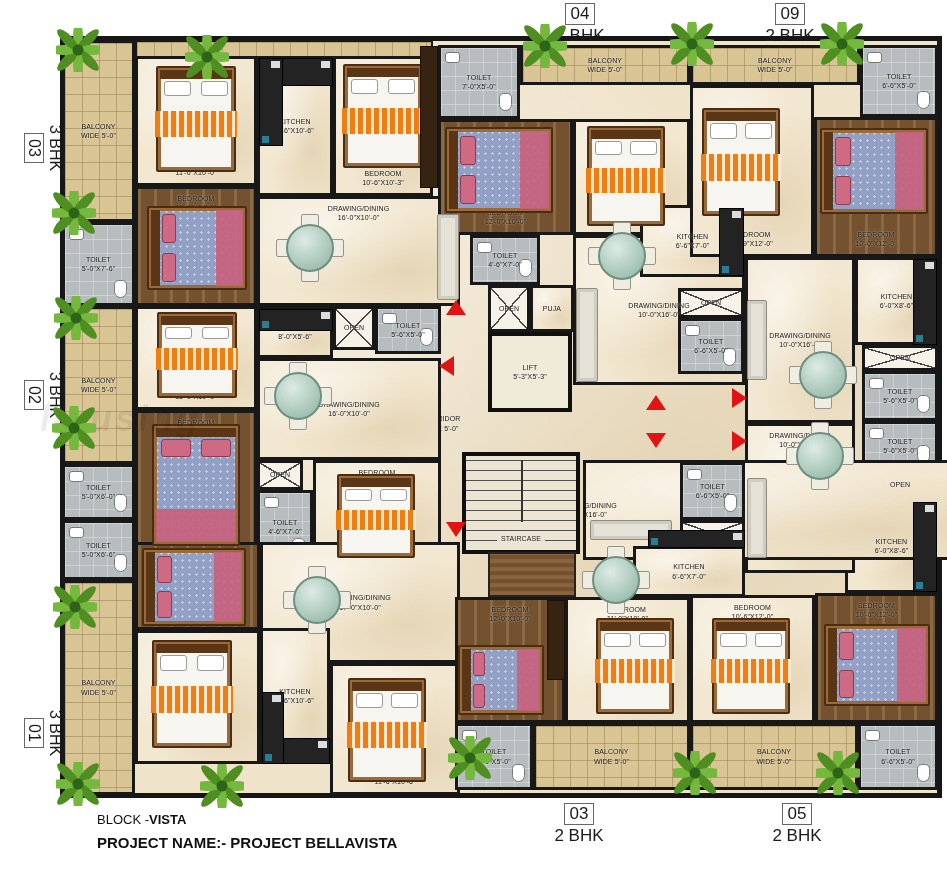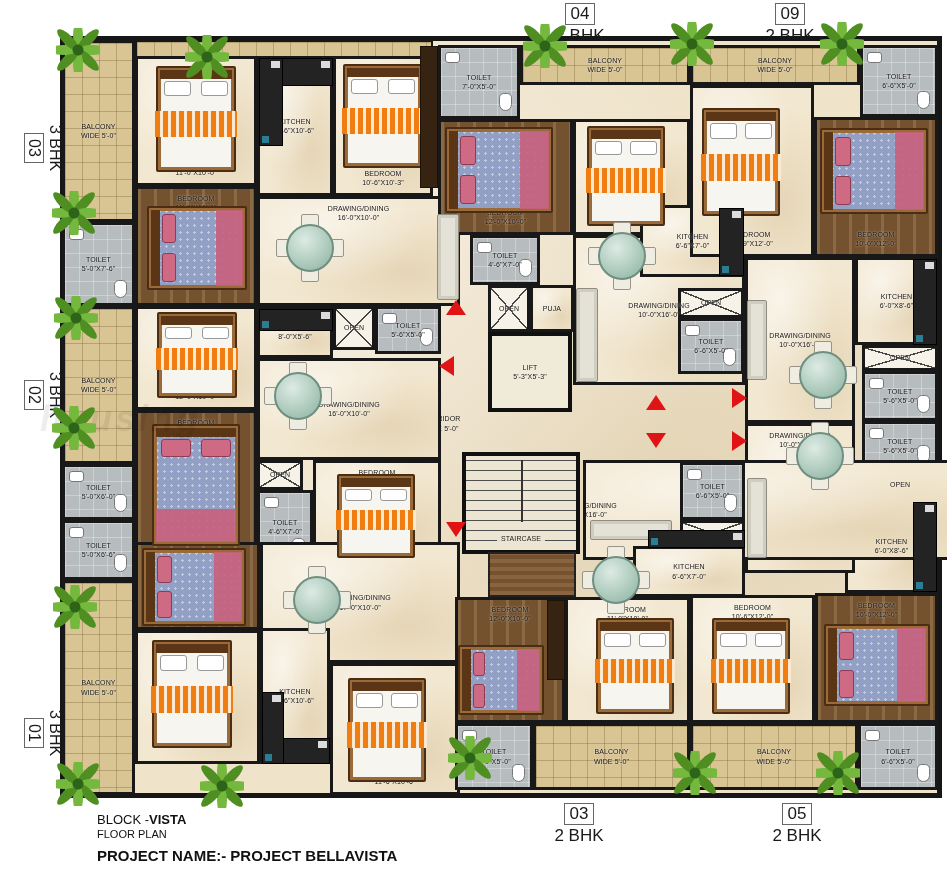--- a/index.html
+++ b/index.html
@@ -834,16 +834,15 @@
     <span class="num">03</span>
     <span class="typ">2 BHK</span>
   </div>
   <div class="unit-top" style="left:752px;top:803px">
     <span class="num">05</span>
     <span class="typ">2 BHK</span>
   </div>
 
   <div class="footer" style="left:97px;top:812px">
     <div class="f1"><span>BLOCK -</span><b>VISTA</b></div>
-    <div class="f2">FLOOR PLAN</div>
     <div class="f3">PROJECT NAME:- PROJECT BELLAVISTA</div>
   </div>
 </div>
 
 </body></html>

